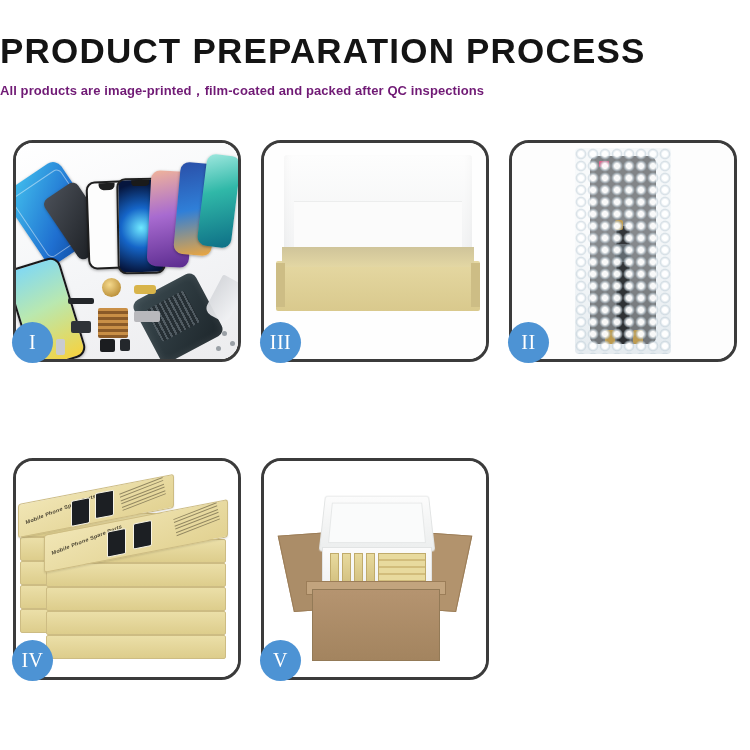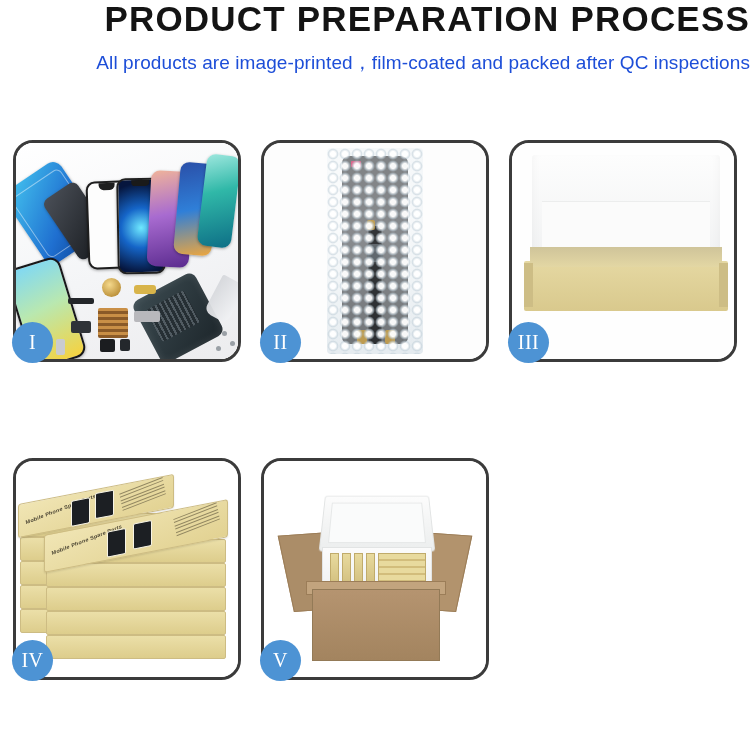--- a/index.html
+++ b/index.html
@@ -5,34 +5,34 @@
   * { box-sizing: border-box; margin: 0; padding: 0; }
   html, body {
     width: 750px; height: 750px;
     background: #ffffff;
     font-family: "Liberation Sans", sans-serif;
     overflow: hidden;
   }
   .page { position: relative; width: 750px; height: 750px; background: #fff; }
 
   
-  .header { text-align: right; }
+  .header { padding-top: 32px; text-align: left; }
   .title {
     font-size: 35px;
     font-weight: 700;
     letter-spacing: 1.2px;
     color: #141414;
     line-height: 1.1;
     white-space: nowrap;
   }
   .subtitle {
     margin-top: 11px;
-    font-size: 19px;
-    font-weight: 400;
-    color: #1d4ed8;
+    font-size: 13px;
+    font-weight: 700;
+    color: #701a75;
     letter-spacing: .1px;
     white-space: nowrap;
   }
 
   
   .grid {
     position: absolute;
     left: 13px; top: 140px;
     width: 724px;
     display: grid;
@@ -400,44 +400,44 @@
         <div class="prt sim"></div>
         <div class="prt s1"></div>
         <div class="prt s2"></div>
         <div class="prt s3"></div>
         <div class="tweez"></div>
       </div>
       <div class="badge">I</div>
     </div>
 
     <div class="card">
+      <div class="card-inner p3">
+        <div class="foamlid"></div>
+        <div class="wrapfill"></div>
+        <div class="boxbase"></div>
+        <div class="boxlipL"></div>
+        <div class="boxlipR"></div>
+      </div>
+      <div class="badge">III</div>
+    </div>
+
+    <div class="card">
       <div class="card-inner p2">
         <div class="bag">
           <div class="screen2"></div>
           <div class="flexstrip"></div>
           <div class="conn"></div>
           <div class="goldtab g1"></div>
           <div class="goldtab g2"></div>
           <div class="goldtab g3"></div>
           <div class="pinklabel"></div>
           <div class="bubbles"></div>
         </div>
       </div>
       <div class="badge">II</div>
-    </div>
-
-    <div class="card">
-      <div class="card-inner p3">
-        <div class="foamlid"></div>
-        <div class="wrapfill"></div>
-        <div class="boxbase"></div>
-        <div class="boxlipL"></div>
-        <div class="boxlipR"></div>
-      </div>
-      <div class="badge">III</div>
     </div>
 
     <div class="card">
       <div class="card-inner p4">
         <div class="stackwrap">
           <div class="sbox back b1"></div>
           <div class="sbox back b2"></div>
           <div class="sbox back b3"></div>
           <div class="sbox back b4"></div>
           <div class="sbox back b5"></div>

